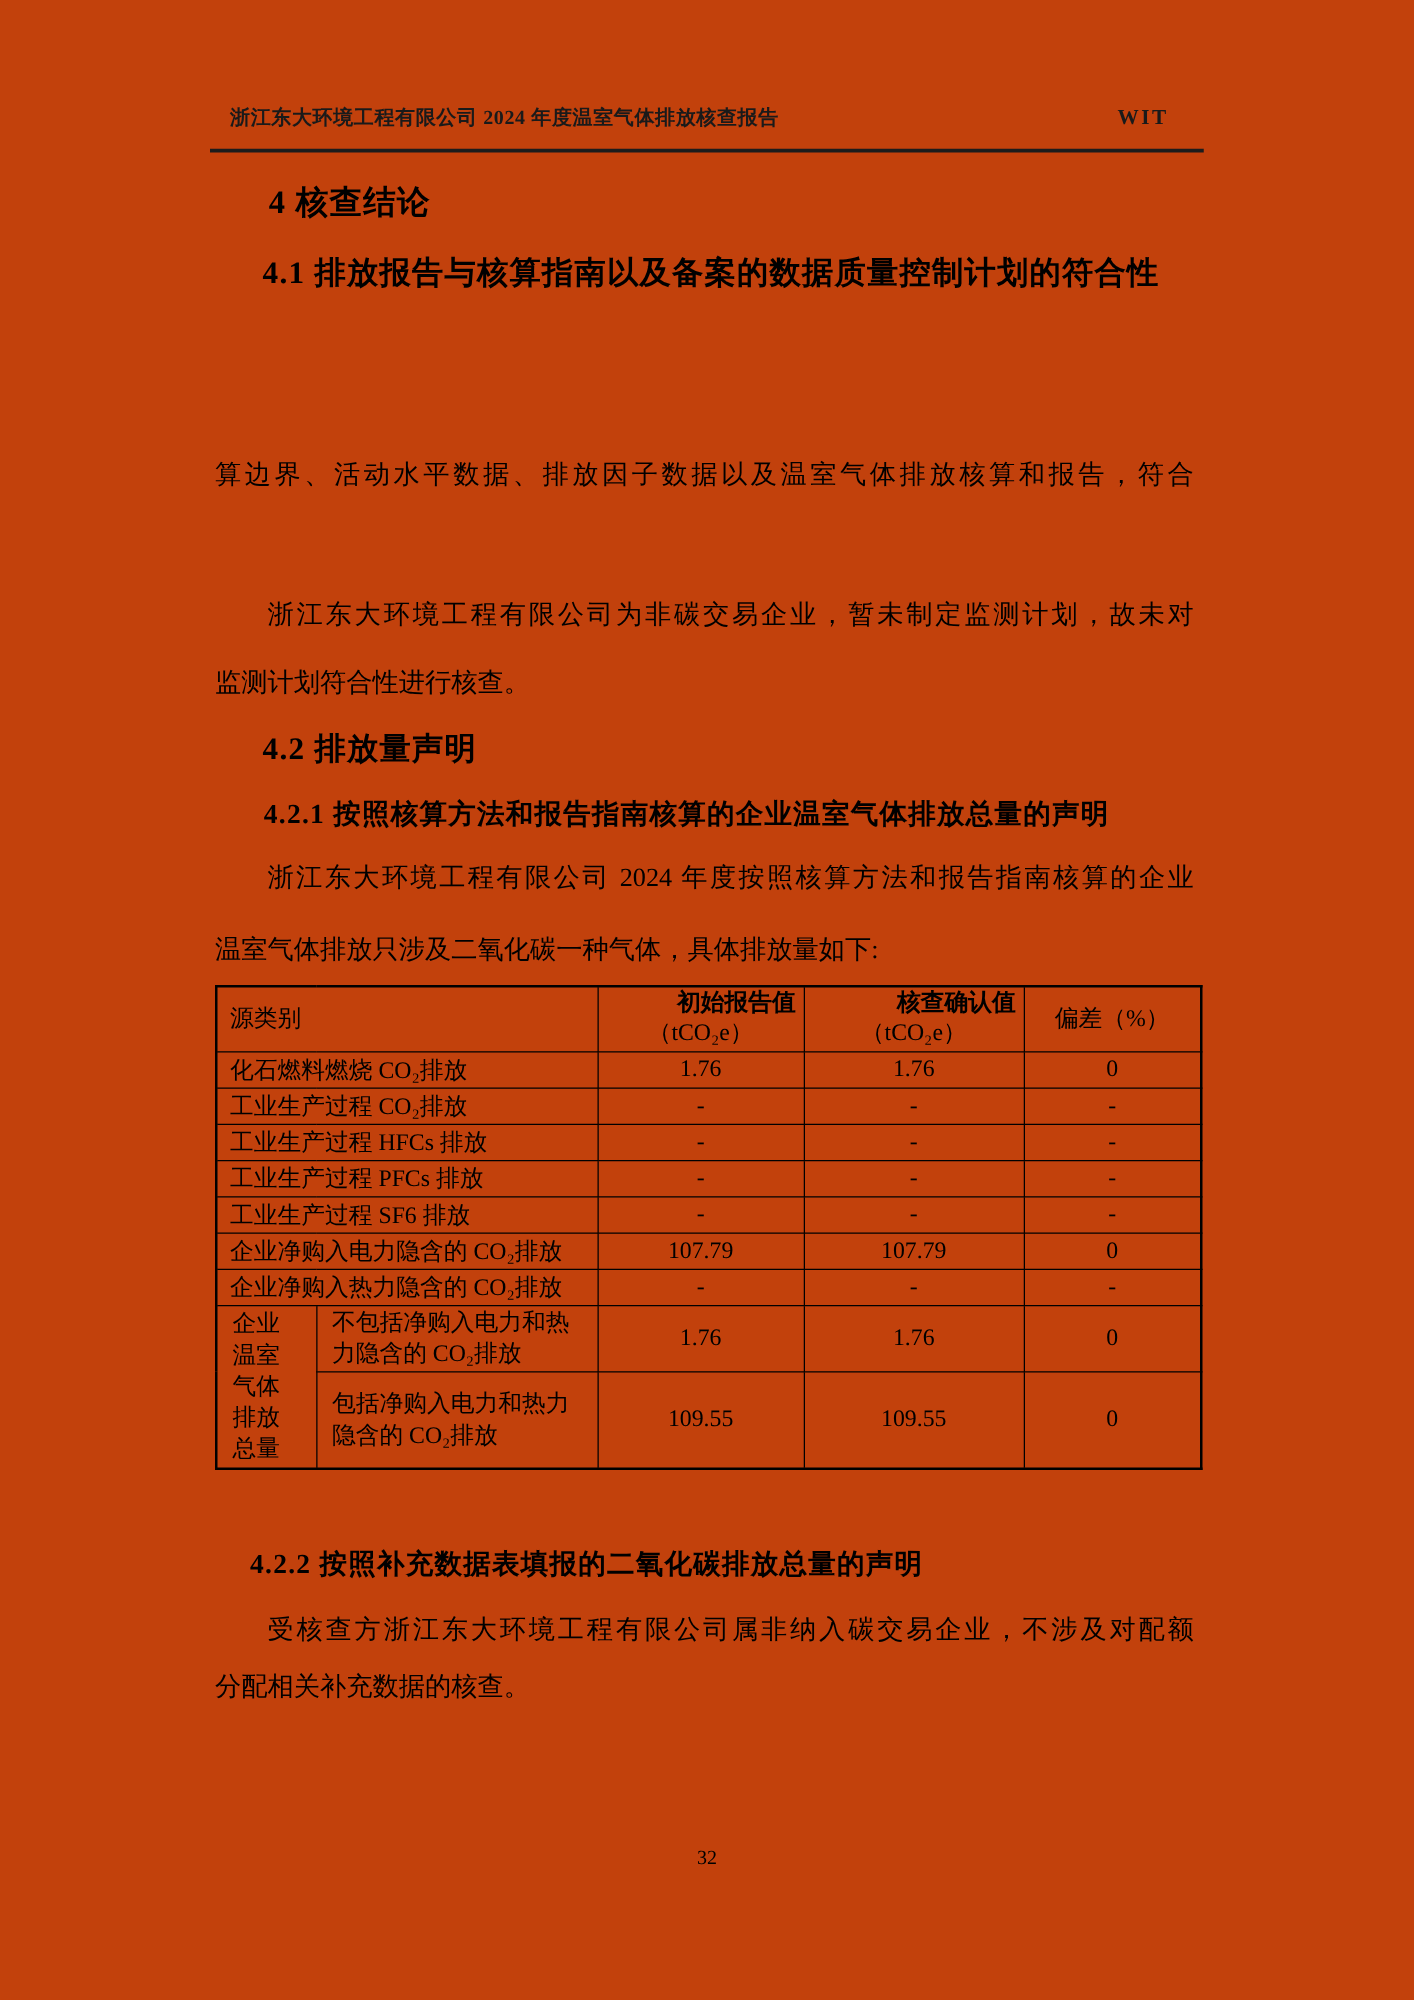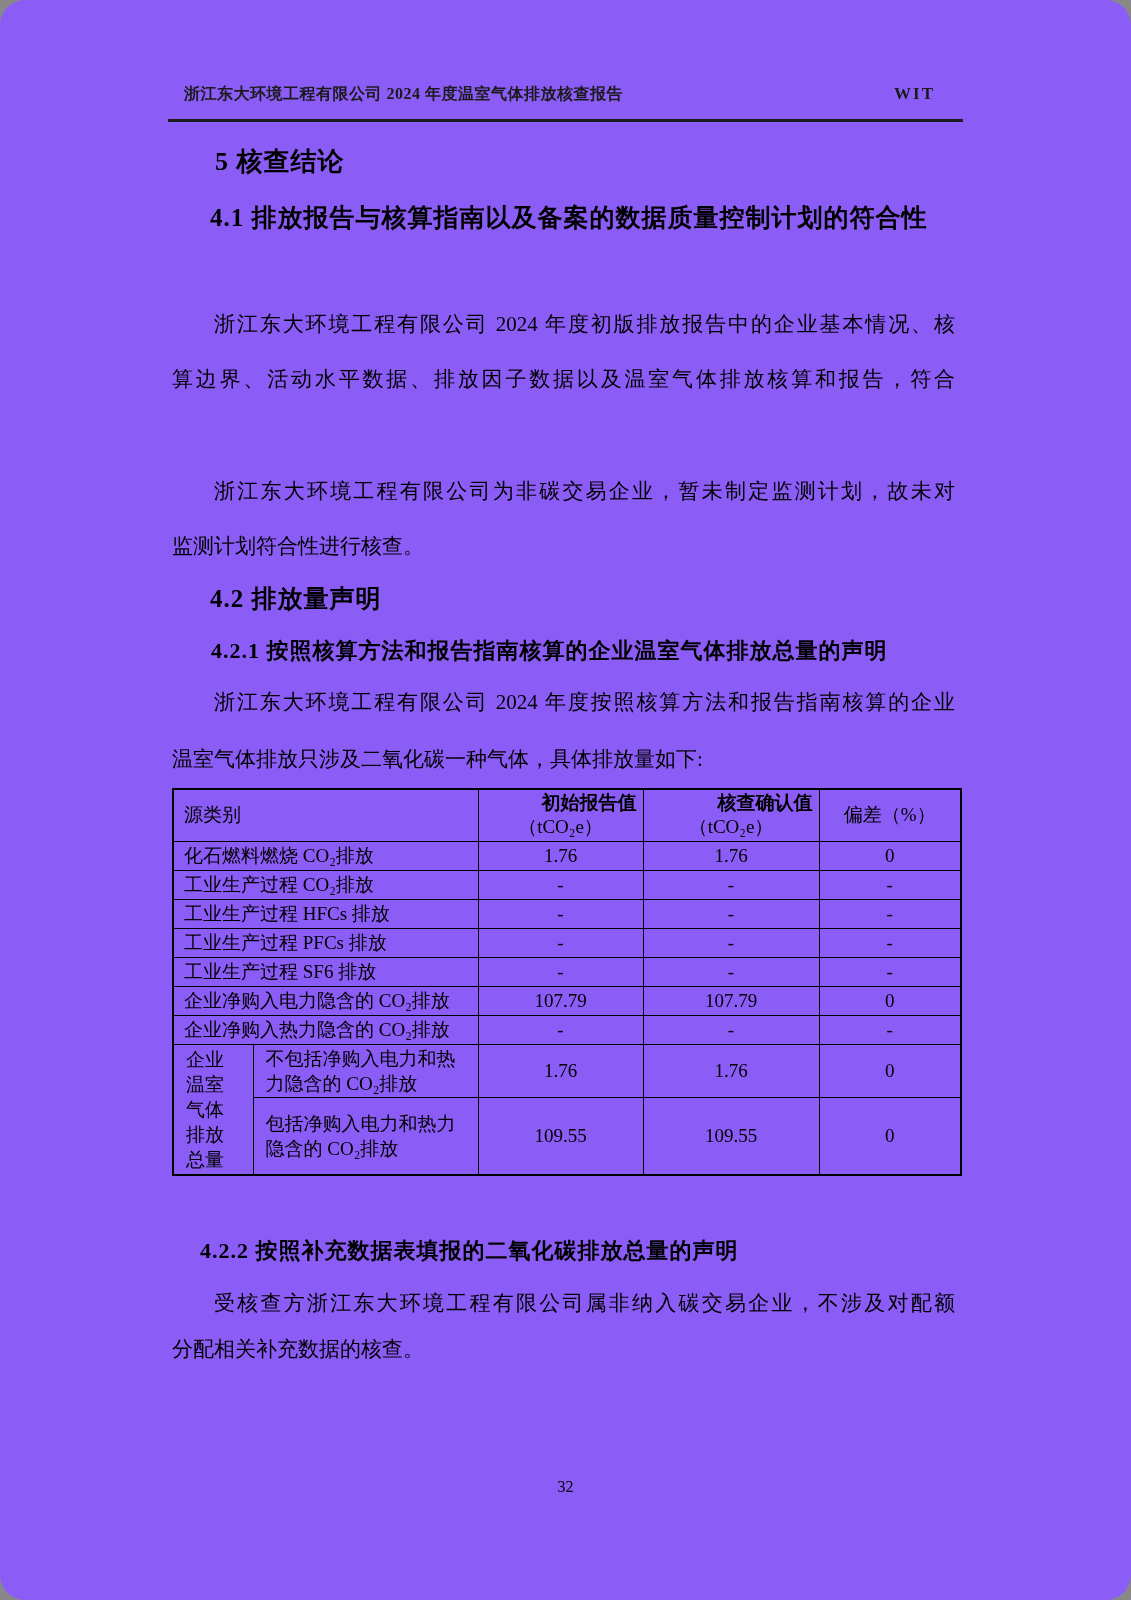--- a/index.html
+++ b/index.html
@@ -1,24 +1,23 @@
 <!DOCTYPE html>
 <html><head>
 <meta charset="utf-8">
 <style>
   html,body{margin:0;padding:0;background:#888;}
   .page{
     position:relative;
     width:1131px;height:1600px;
     margin:0 auto;
-    background:#8b5cf6;
+    background:#c2410c;
     font-family:"Liberation Serif","DejaVu Serif",serif;
     color:#000;
     overflow:hidden;
-    border-radius:25px;
   }
   
   .header-row{
     position:absolute;left:168px;top:84px;width:795px;
     display:flex;justify-content:space-between;align-items:flex-start;
   }
   .header-title{
     padding-left:16px;
     font-size:16px;font-weight:bold;letter-spacing:.5px;color:#1a1a1a;
   }
@@ -79,25 +78,24 @@
 <body>
 
 <div class="page">
 
   <div class="header-row">
     <span class="header-title">浙江东大环境工程有限公司 2024 年度温室气体排放核查报告</span>
     <span class="header-logo">WIT</span>
   </div>
   <div class="header-rule"></div>
 
-  <div class="h-l1" style="top:144px;">5 核查结论</div>
+  <div class="h-l1" style="top:144px;">4 核查结论</div>
   <div class="h-l2" style="top:201px;">4.1 排放报告与核算指南以及备案的数据质量控制计划的符合性</div>
 
 
-  <div class="bline just indent" style="top:309px;">浙江东大环境工程有限公司 2024 年度初版排放报告中的企业基本情况、核</div>
   <div class="bline just" style="top:364px;">算边界、活动水平数据、排放因子数据以及温室气体排放核算和报告，符合</div>
 
   <div class="bline just indent" style="top:476px;">浙江东大环境工程有限公司为非碳交易企业，暂未制定监测计划，故未对</div>
   <div class="bline" style="top:531px;">监测计划符合性进行核查。</div>
 
   <div class="h-l2" style="top:582px;">4.2 排放量声明</div>
   <div class="h-l3" style="top:636px;">4.2.1 按照核算方法和报告指南核算的企业温室气体排放总量的声明</div>
 
   <div class="bline just indent" style="top:687px;">浙江东大环境工程有限公司 2024 年度按照核算方法和报告指南核算的企业</div>
   <div class="bline" style="top:744px;">温室气体排放只涉及二氧化碳一种气体，具体排放量如下:</div>

